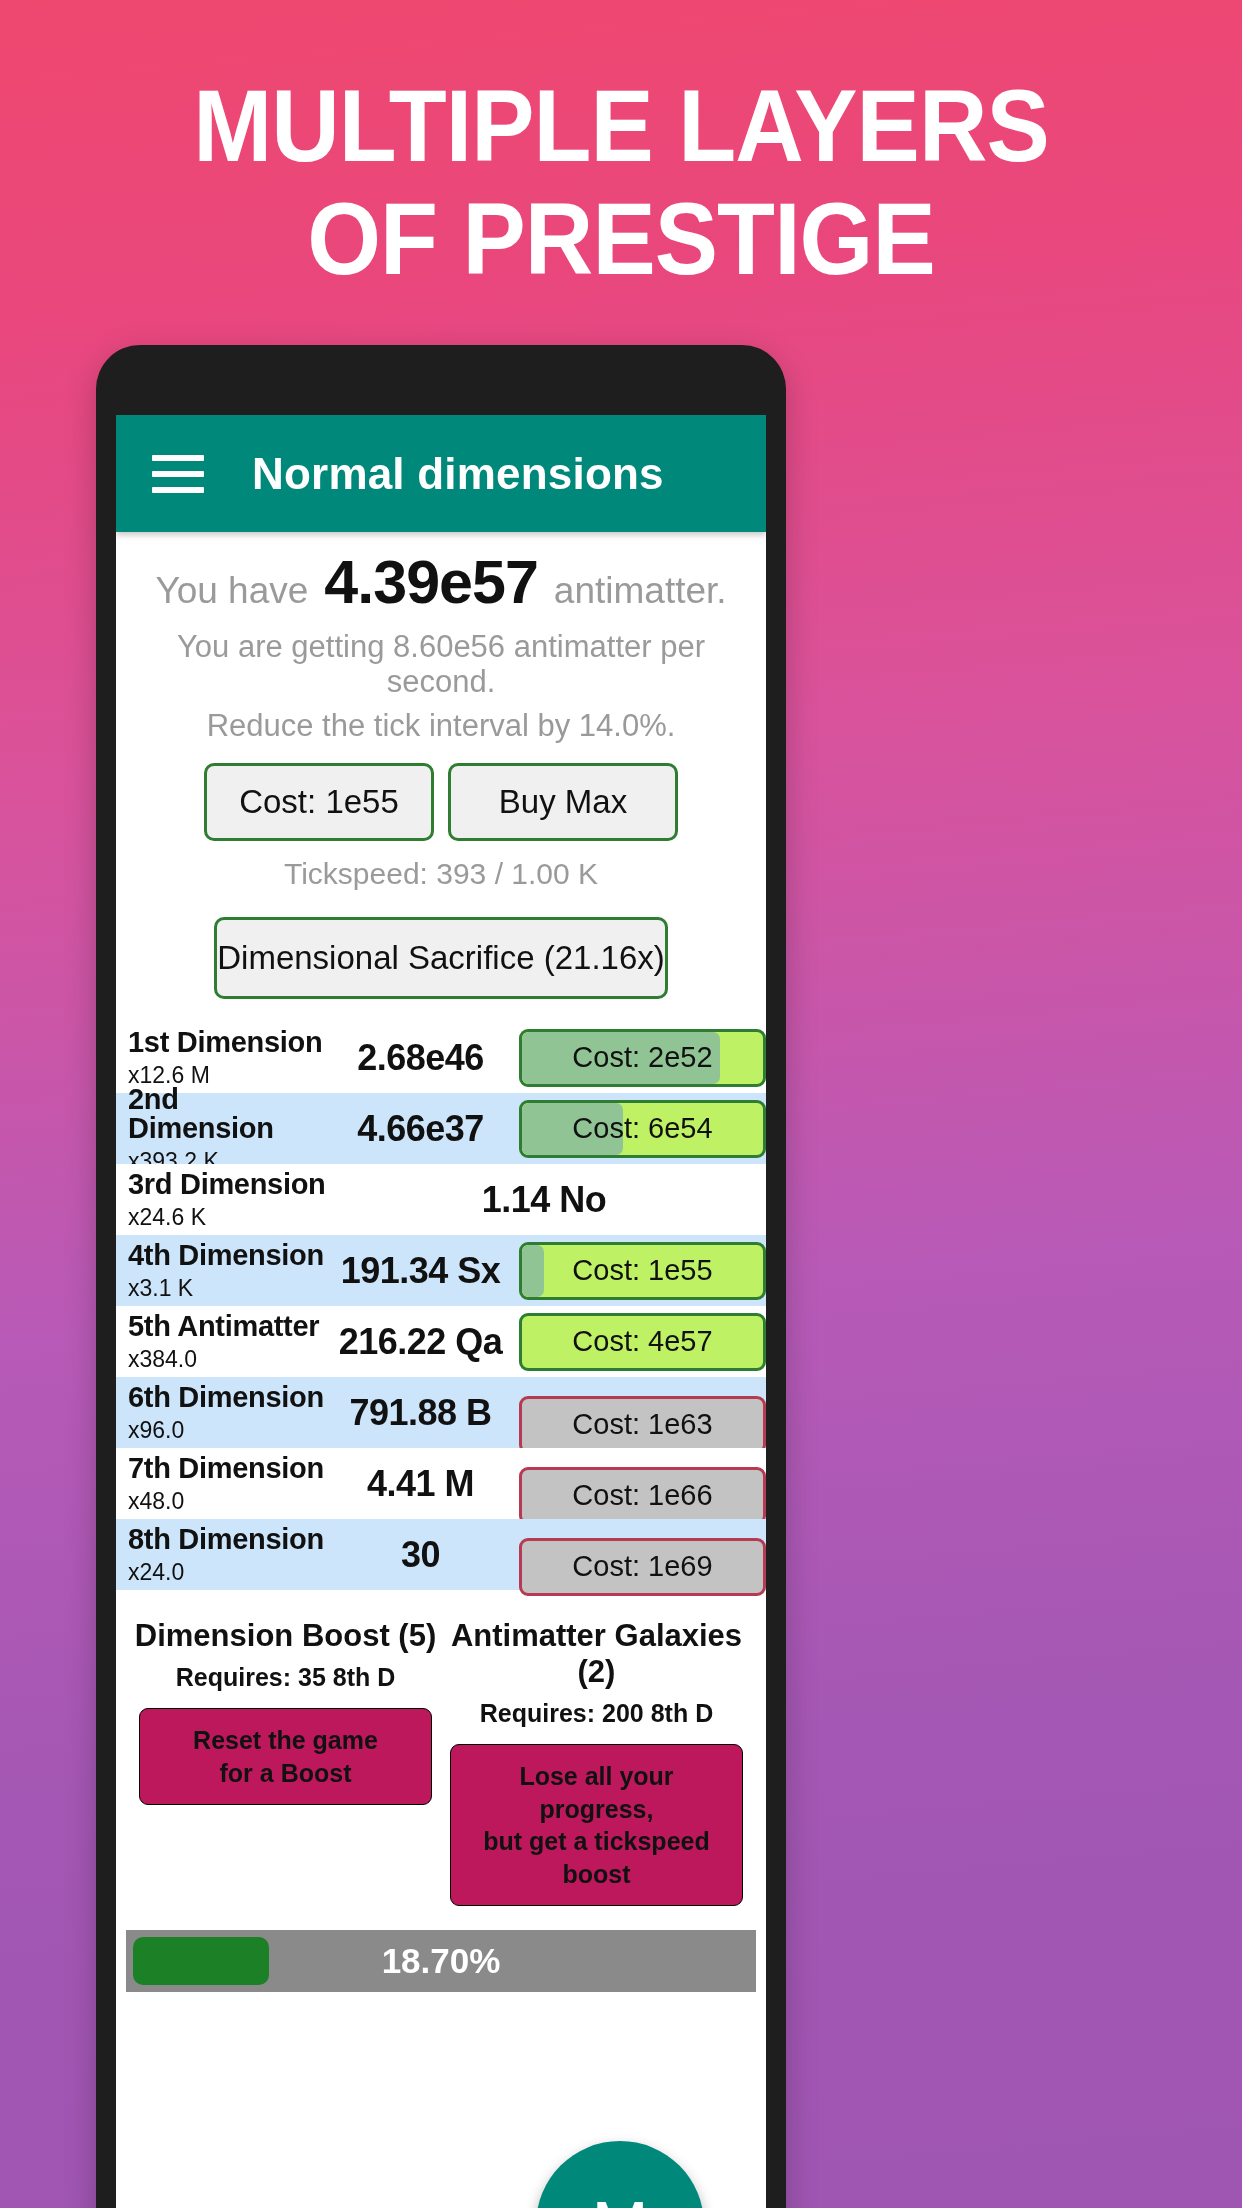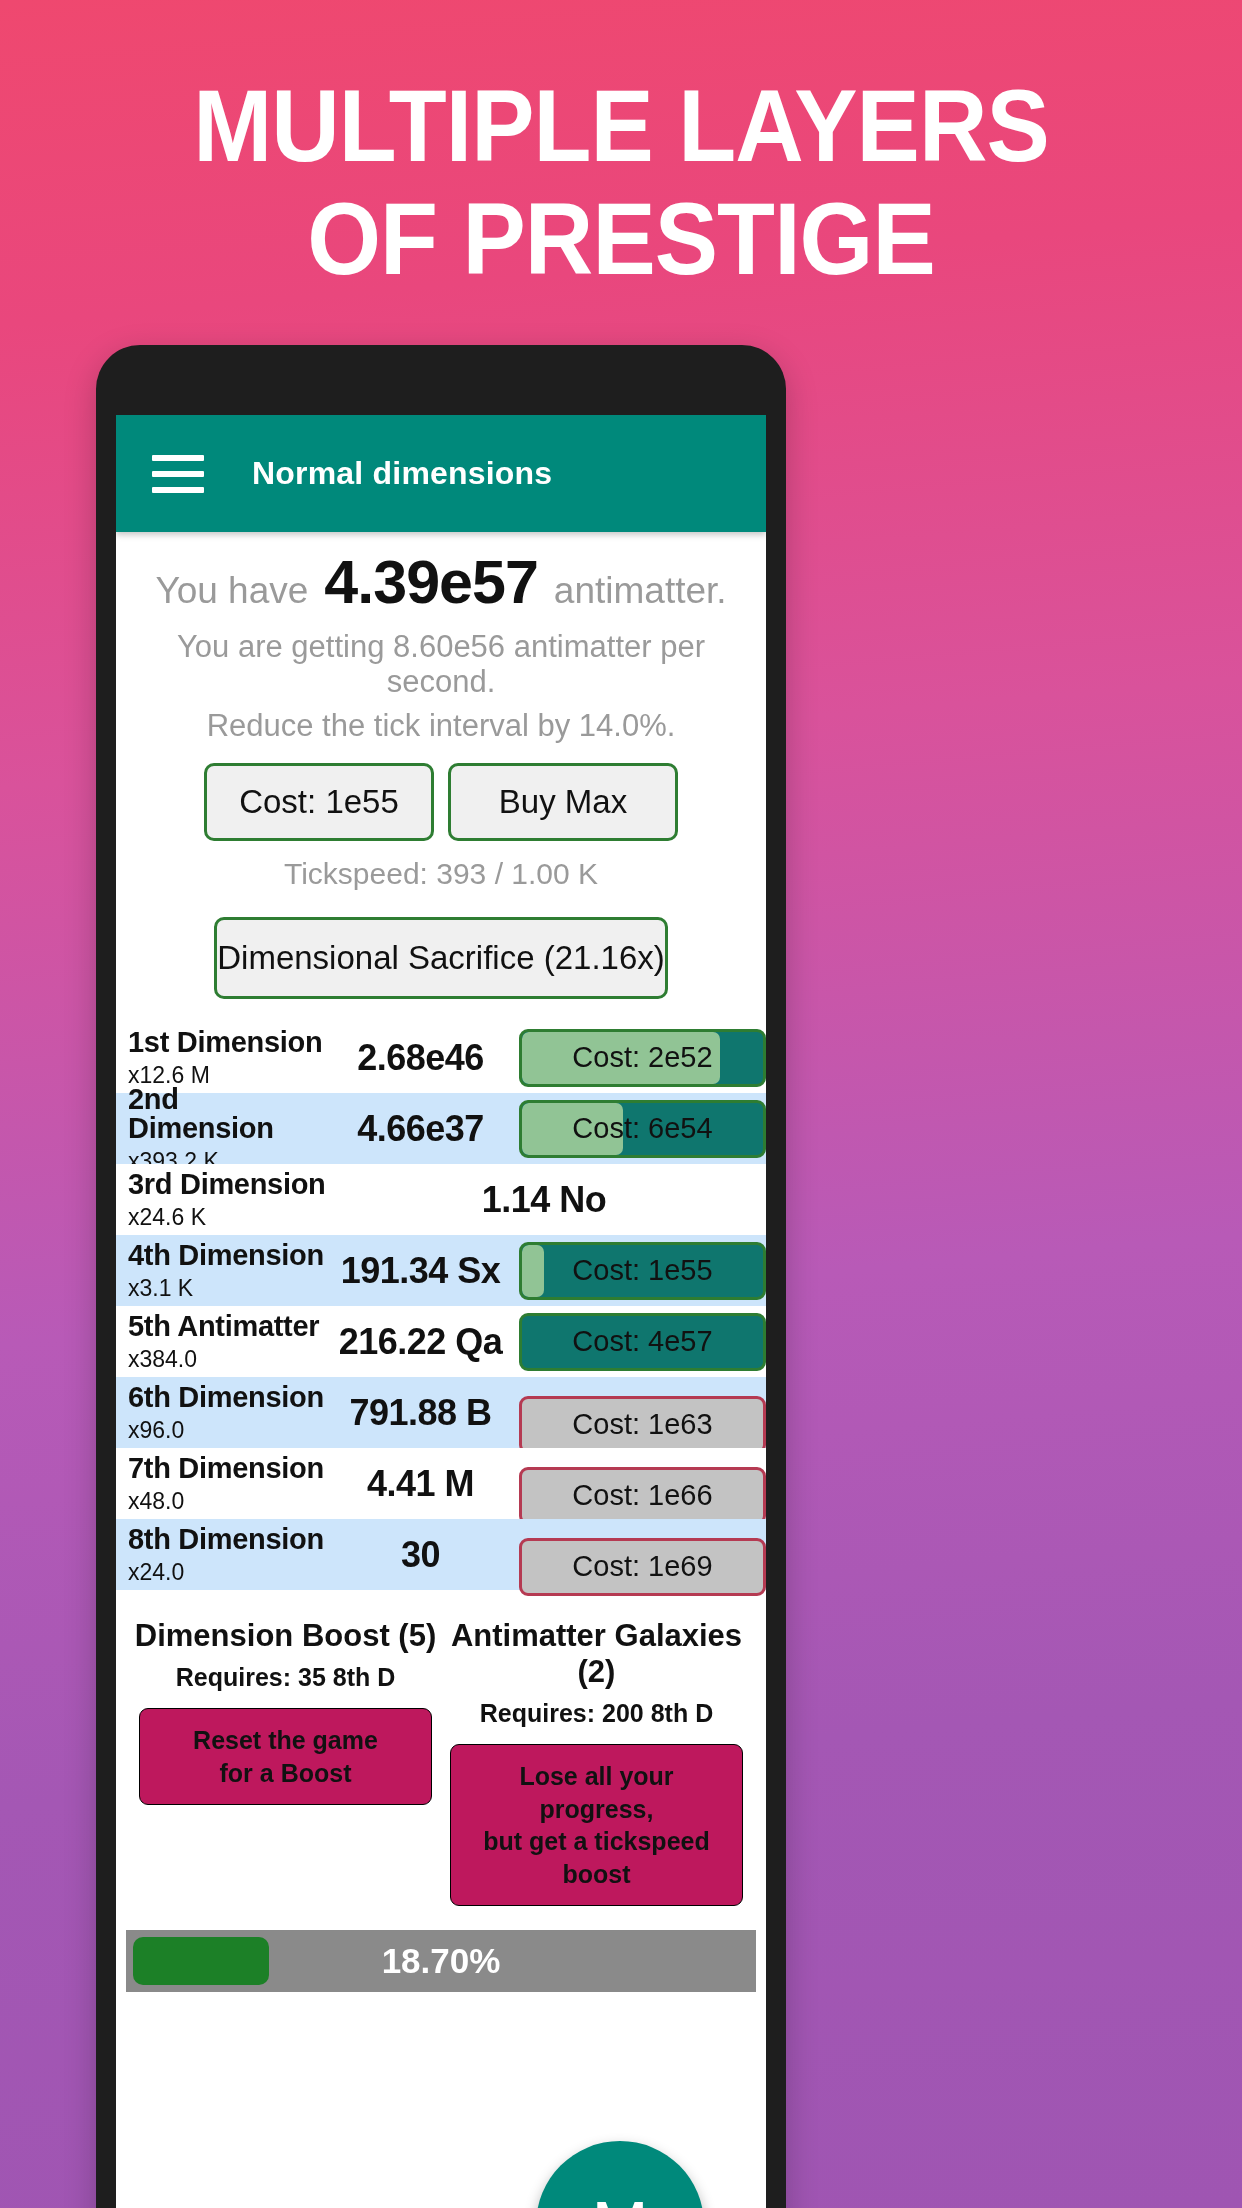--- a/index.html
+++ b/index.html
@@ -56,21 +56,21 @@
     align-items:center;
     padding-left:36px;
     box-shadow:0 3px 6px rgba(0,0,0,0.22);
     position:relative;
     z-index:4;
   }
   .hamburger { width:52px; height:38px; display:flex; flex-direction:column; justify-content:space-between; cursor:pointer; }
   .hamburger span { display:block; height:6px; background:#ffffff; border-radius:1px; }
   .appbar-title {
     color:#ffffff;
-    font-size:32px;
+    font-size:44px;
     font-weight:700;
     margin-left:48px;
     letter-spacing:0.2px;
   }
 
   
   .stats { padding:20px 14px 0; text-align:center; }
   .have-line {
     display:flex; align-items:baseline; justify-content:center; gap:16px;
     color:#9a9a9a; font-size:37px; line-height:1;
@@ -115,21 +115,21 @@
     flex:0 0 247px;
     height:58px;
     border-radius:9px;
     position:relative;
     overflow:hidden;
     display:flex; align-items:center; justify-content:center;
     font-size:29px;
     color:#111;
     cursor:pointer;
   }
-  .cost-btn.green { background:#0f766e; border:3px solid #2e7d32; }
+  .cost-btn.green { background:#bef264; border:3px solid #2e7d32; }
   .cost-btn.grey  { background:#c3c3c3; border:3px solid #b53a52;margin-top:24px; }
   .cost-fill {
     position:absolute; left:0; top:0; bottom:0;
     background:#91c495;
     border-radius:7px;
   }
   .cost-label { position:relative; z-index:2; }
 
   
   .prestige {

